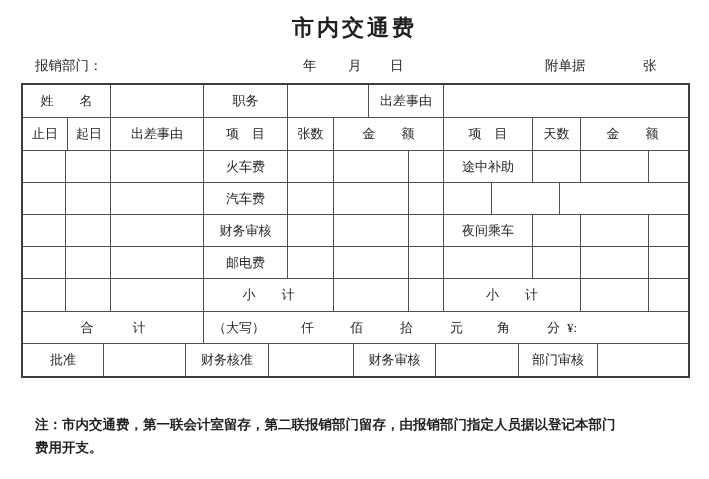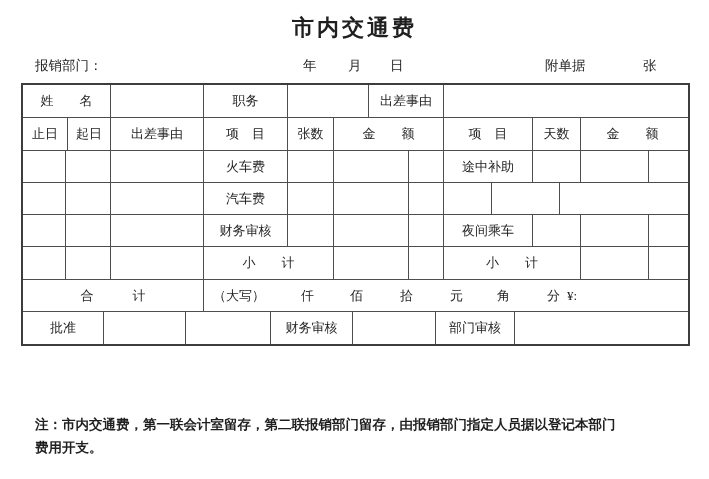--- a/index.html
+++ b/index.html
@@ -116,20 +116,33 @@
       <div class="c" style="width:46px"></div>
       <div class="c" style="width:75px"></div>
       <div class="c" style="width:35px"></div>
       <div class="c" style="width:89px">夜间乘车</div>
       <div class="c" style="width:48px"></div>
       <div class="c" style="width:68px"></div>
       <div class="c last" style="width:35px"></div>
     </div>
 
 
+    <div class="r" style="height:31px">
+      <div class="c" style="width:43px"></div>
+      <div class="c" style="width:45px"></div>
+      <div class="c" style="width:93px"></div>
+      <div class="c" style="width:84px">邮电费</div>
+      <div class="c" style="width:46px"></div>
+      <div class="c" style="width:75px"></div>
+      <div class="c" style="width:35px"></div>
+      <div class="c" style="width:89px"></div>
+      <div class="c" style="width:48px"></div>
+      <div class="c" style="width:68px"></div>
+      <div class="c last" style="width:35px"></div>
+    </div>
 
     <div class="r" style="height:32px">
       <div class="c" style="width:43px"></div>
       <div class="c" style="width:45px"></div>
       <div class="c" style="width:93px"></div>
       <div class="c" style="width:130px">小　　计</div>
       <div class="c" style="width:75px"></div>
       <div class="c" style="width:35px"></div>
       <div class="c" style="width:137px">小　　计</div>
       <div class="c" style="width:68px"></div>
@@ -146,20 +159,21 @@
         <span style="left:246px">元</span>
         <span style="left:293px">角</span>
         <span style="left:343px">分</span>
         <span style="left:363px">¥:</span>
       </div>
     </div>
 
     <div class="r" style="height:32px">
       <div class="c" style="width:81px">批准</div>
       <div class="c" style="width:82px"></div>
+      <div class="c" style="width:83px">财务核准</div>
       <div class="c" style="width:85px"></div>
       <div class="c" style="width:82px">财务审核</div>
       <div class="c" style="width:83px"></div>
       <div class="c" style="width:79px">部门审核</div>
       <div class="c last" style="width:86px"></div>
     </div>
 
   </div>
 
   <p class="note">

